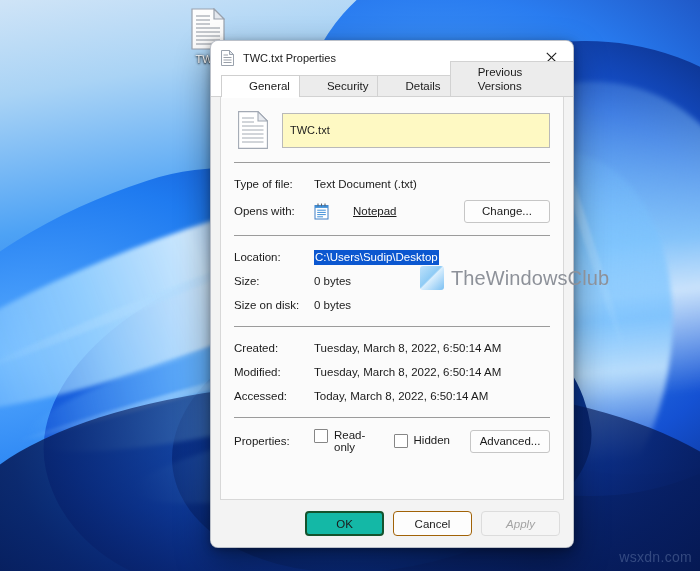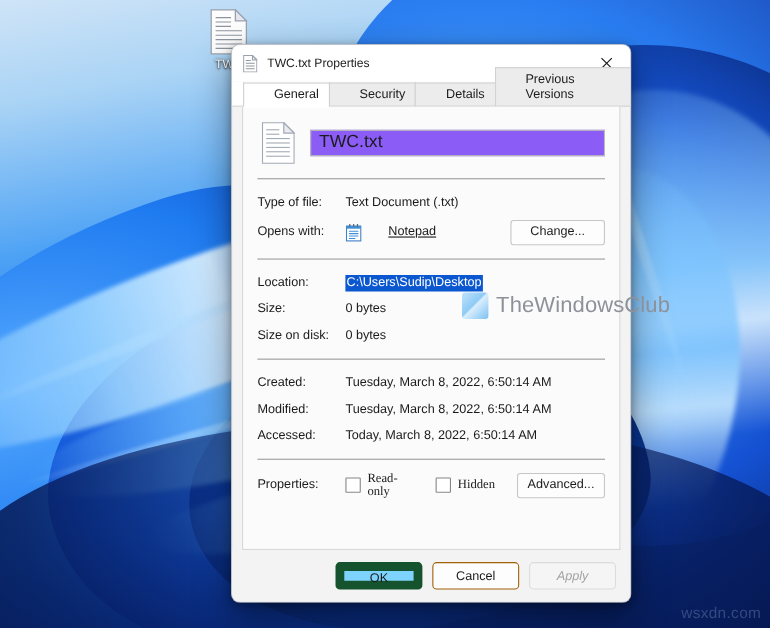--- a/index.html
+++ b/index.html
@@ -289,24 +289,24 @@
   }
   .big-doc-icon {
     width: 30px;
     height: 38px;
     position: relative;
     flex: none;
     margin-left: 4px;
   }
   #file-name-input {
     flex: 1 1 auto;
-    height: 24px;
+    height: 35px;
     border: 1px solid #b9b9b9;
-    background: #8b5cf6;
-    font-size: 16px;
+    background: #fef9c3;
+    font-size: 11px;
     color: #1b1b1b;
     padding: 0 7px;
     box-sizing: border-box;
     font-family: "Liberation Sans", sans-serif;
     outline: none;
   }
 
   .sep {
     height: 1px;
     background: #9b9b9b;
@@ -368,25 +368,23 @@
   .attr-row {
     display: flex;
     align-items: center;
     padding: 11px 0 12px 0;
     font-size: 11.5px;
     color: #1b1b1b;
     font-family: "Liberation Sans", sans-serif;
   }
   .checkbox-wrap {
     display: flex;
-    align-items: center;
     gap: 6px;
     margin-right: 20px;
     cursor: default;
-    font-family: Liberation Serif, serif;
   }
   .cbox {
     width: 12px;
     height: 12px;
     border: 1px solid #868686;
     background: #ffffff;
     border-radius: 1px;
     flex: none;
   }
 
@@ -406,22 +404,22 @@
     height: 25px;
     border-radius: 4px;
     font-size: 11.5px;
     font-family: "Liberation Sans", sans-serif;
     border: 1px solid #a16207;
     background: #fdfdfd;
     color: #1b1b1b;
     cursor: default;
   }
   .footer-button.default {
-    border: 8px solid #14532d;
-    background: #7dd3fc;
+    border: 2px solid #14532d;
+    background: #14b8a6;
   }
   .footer-button.disabled {
     color: #a3a3a3;
     background: #f5f5f5;
     border-color: #dcdcdc;
     font-style: italic;
   }
 </style>
 </head>
 <body>

